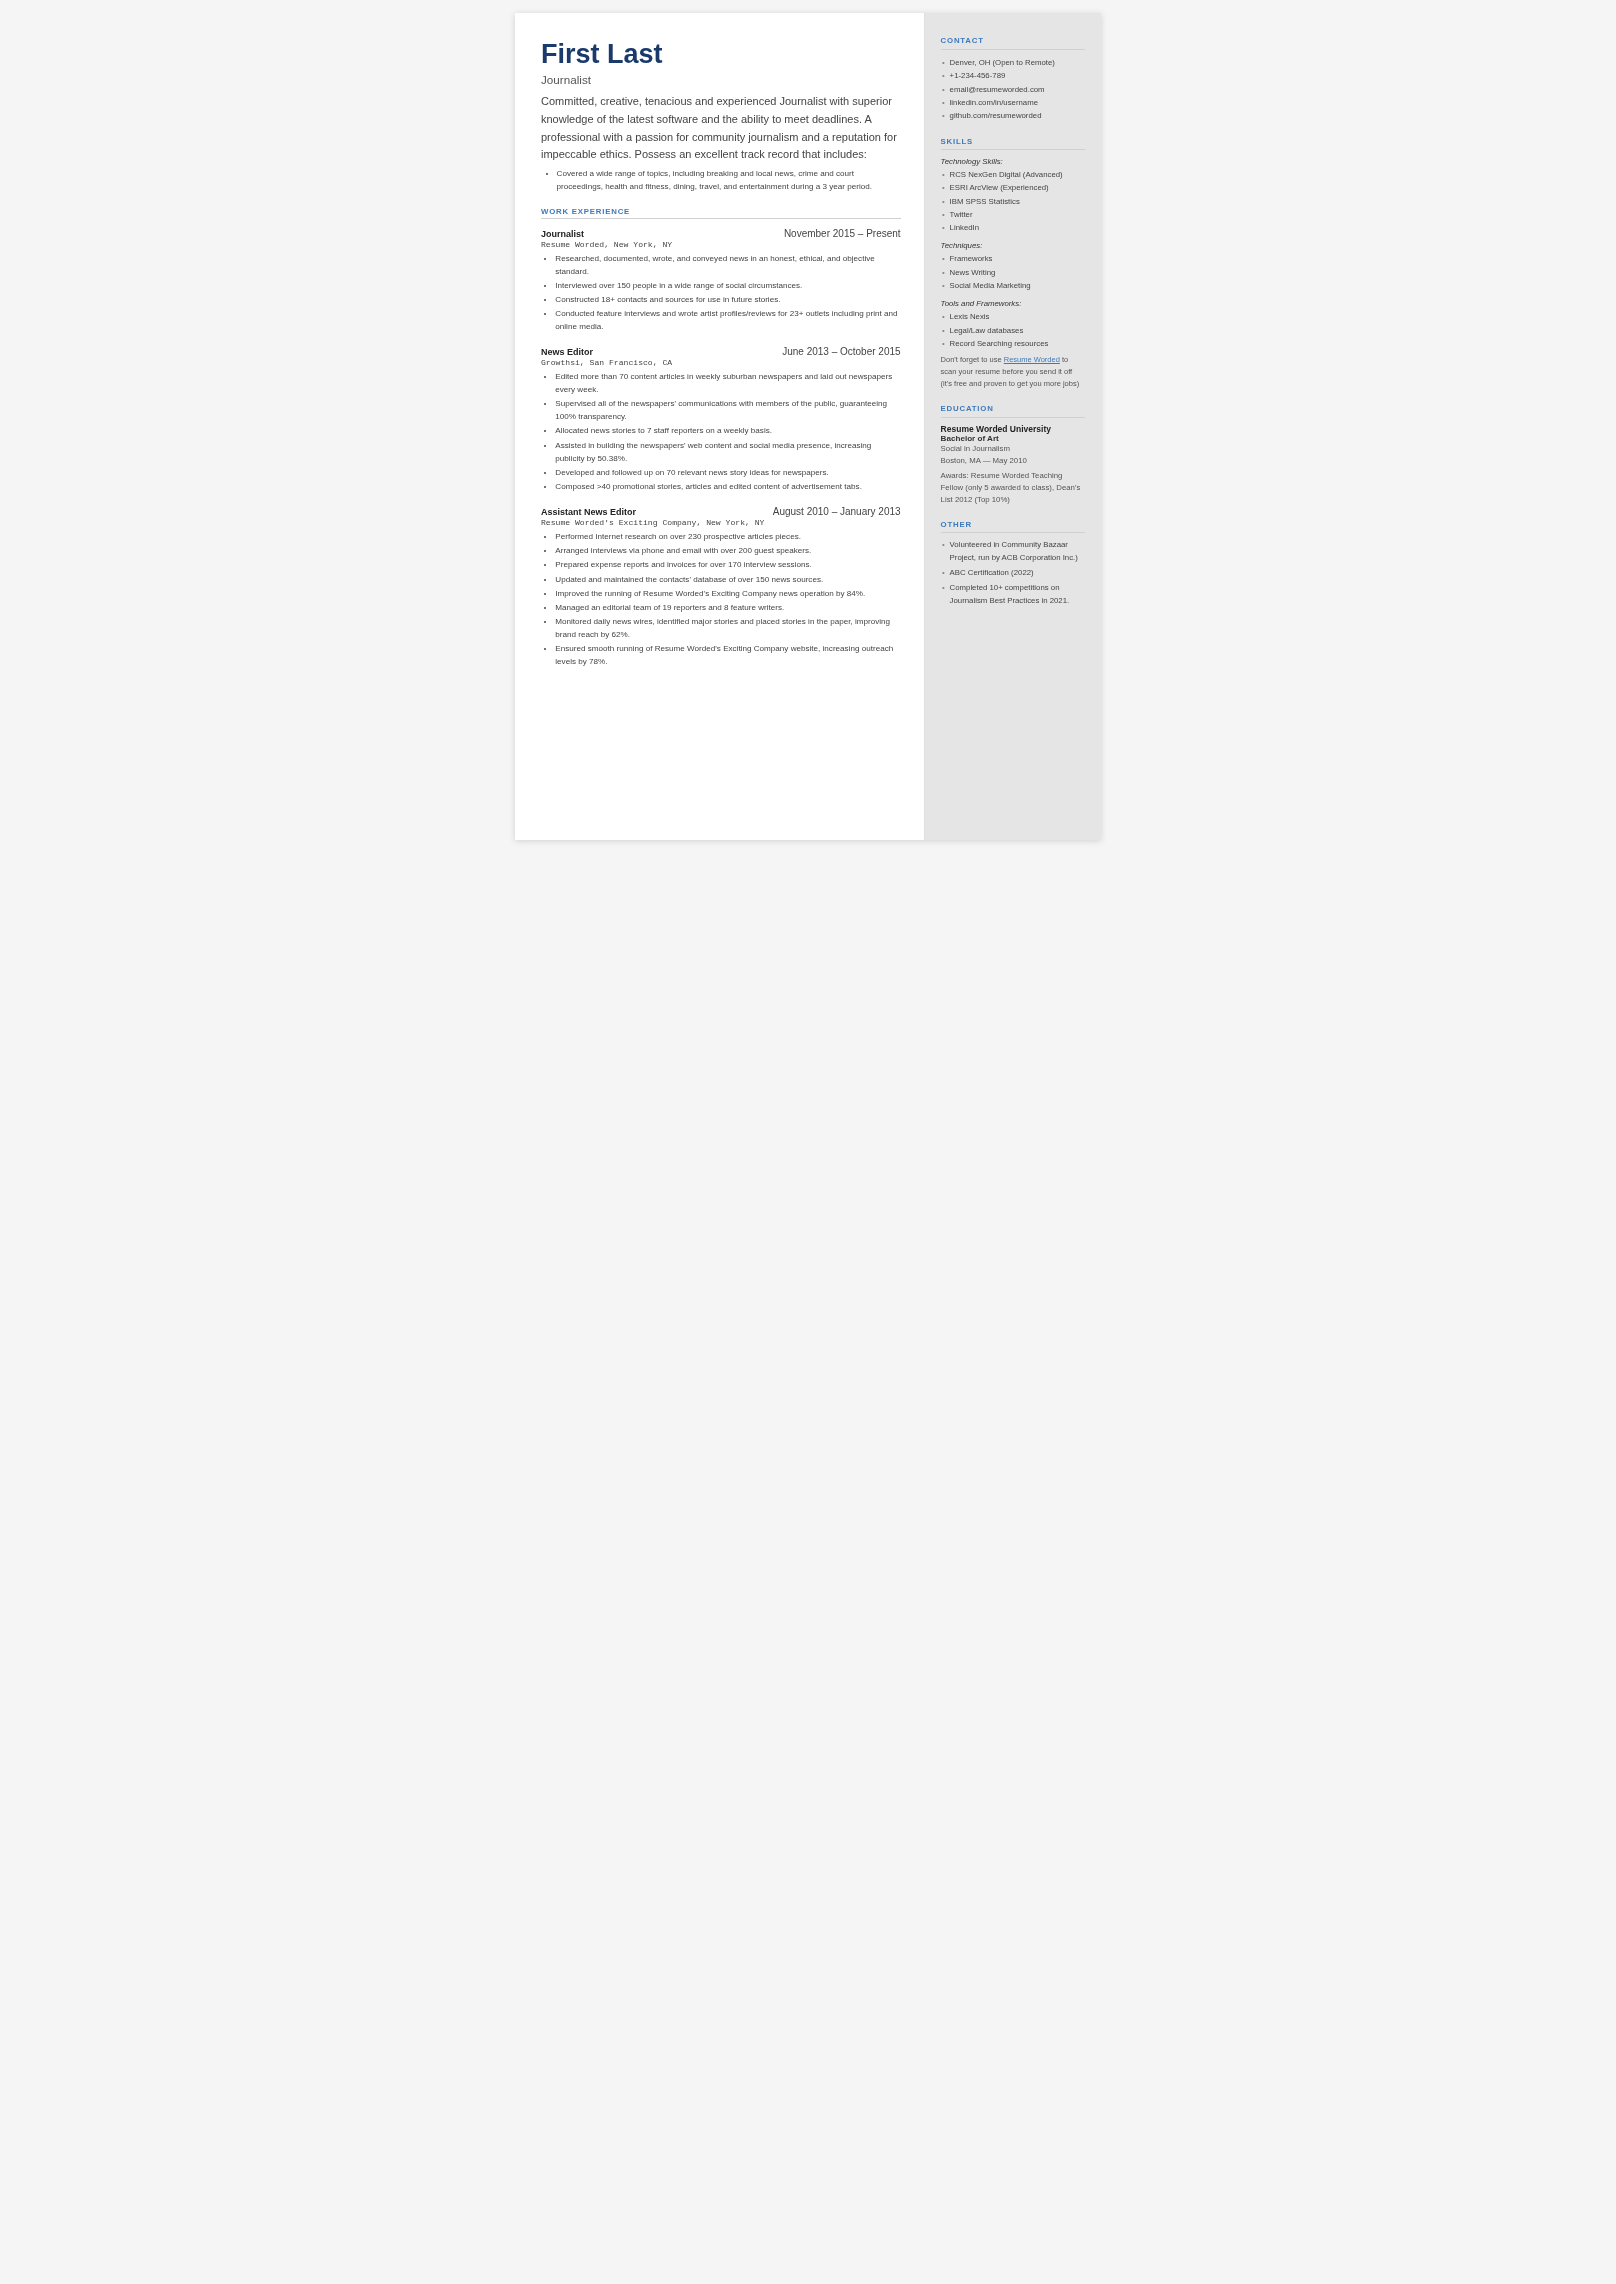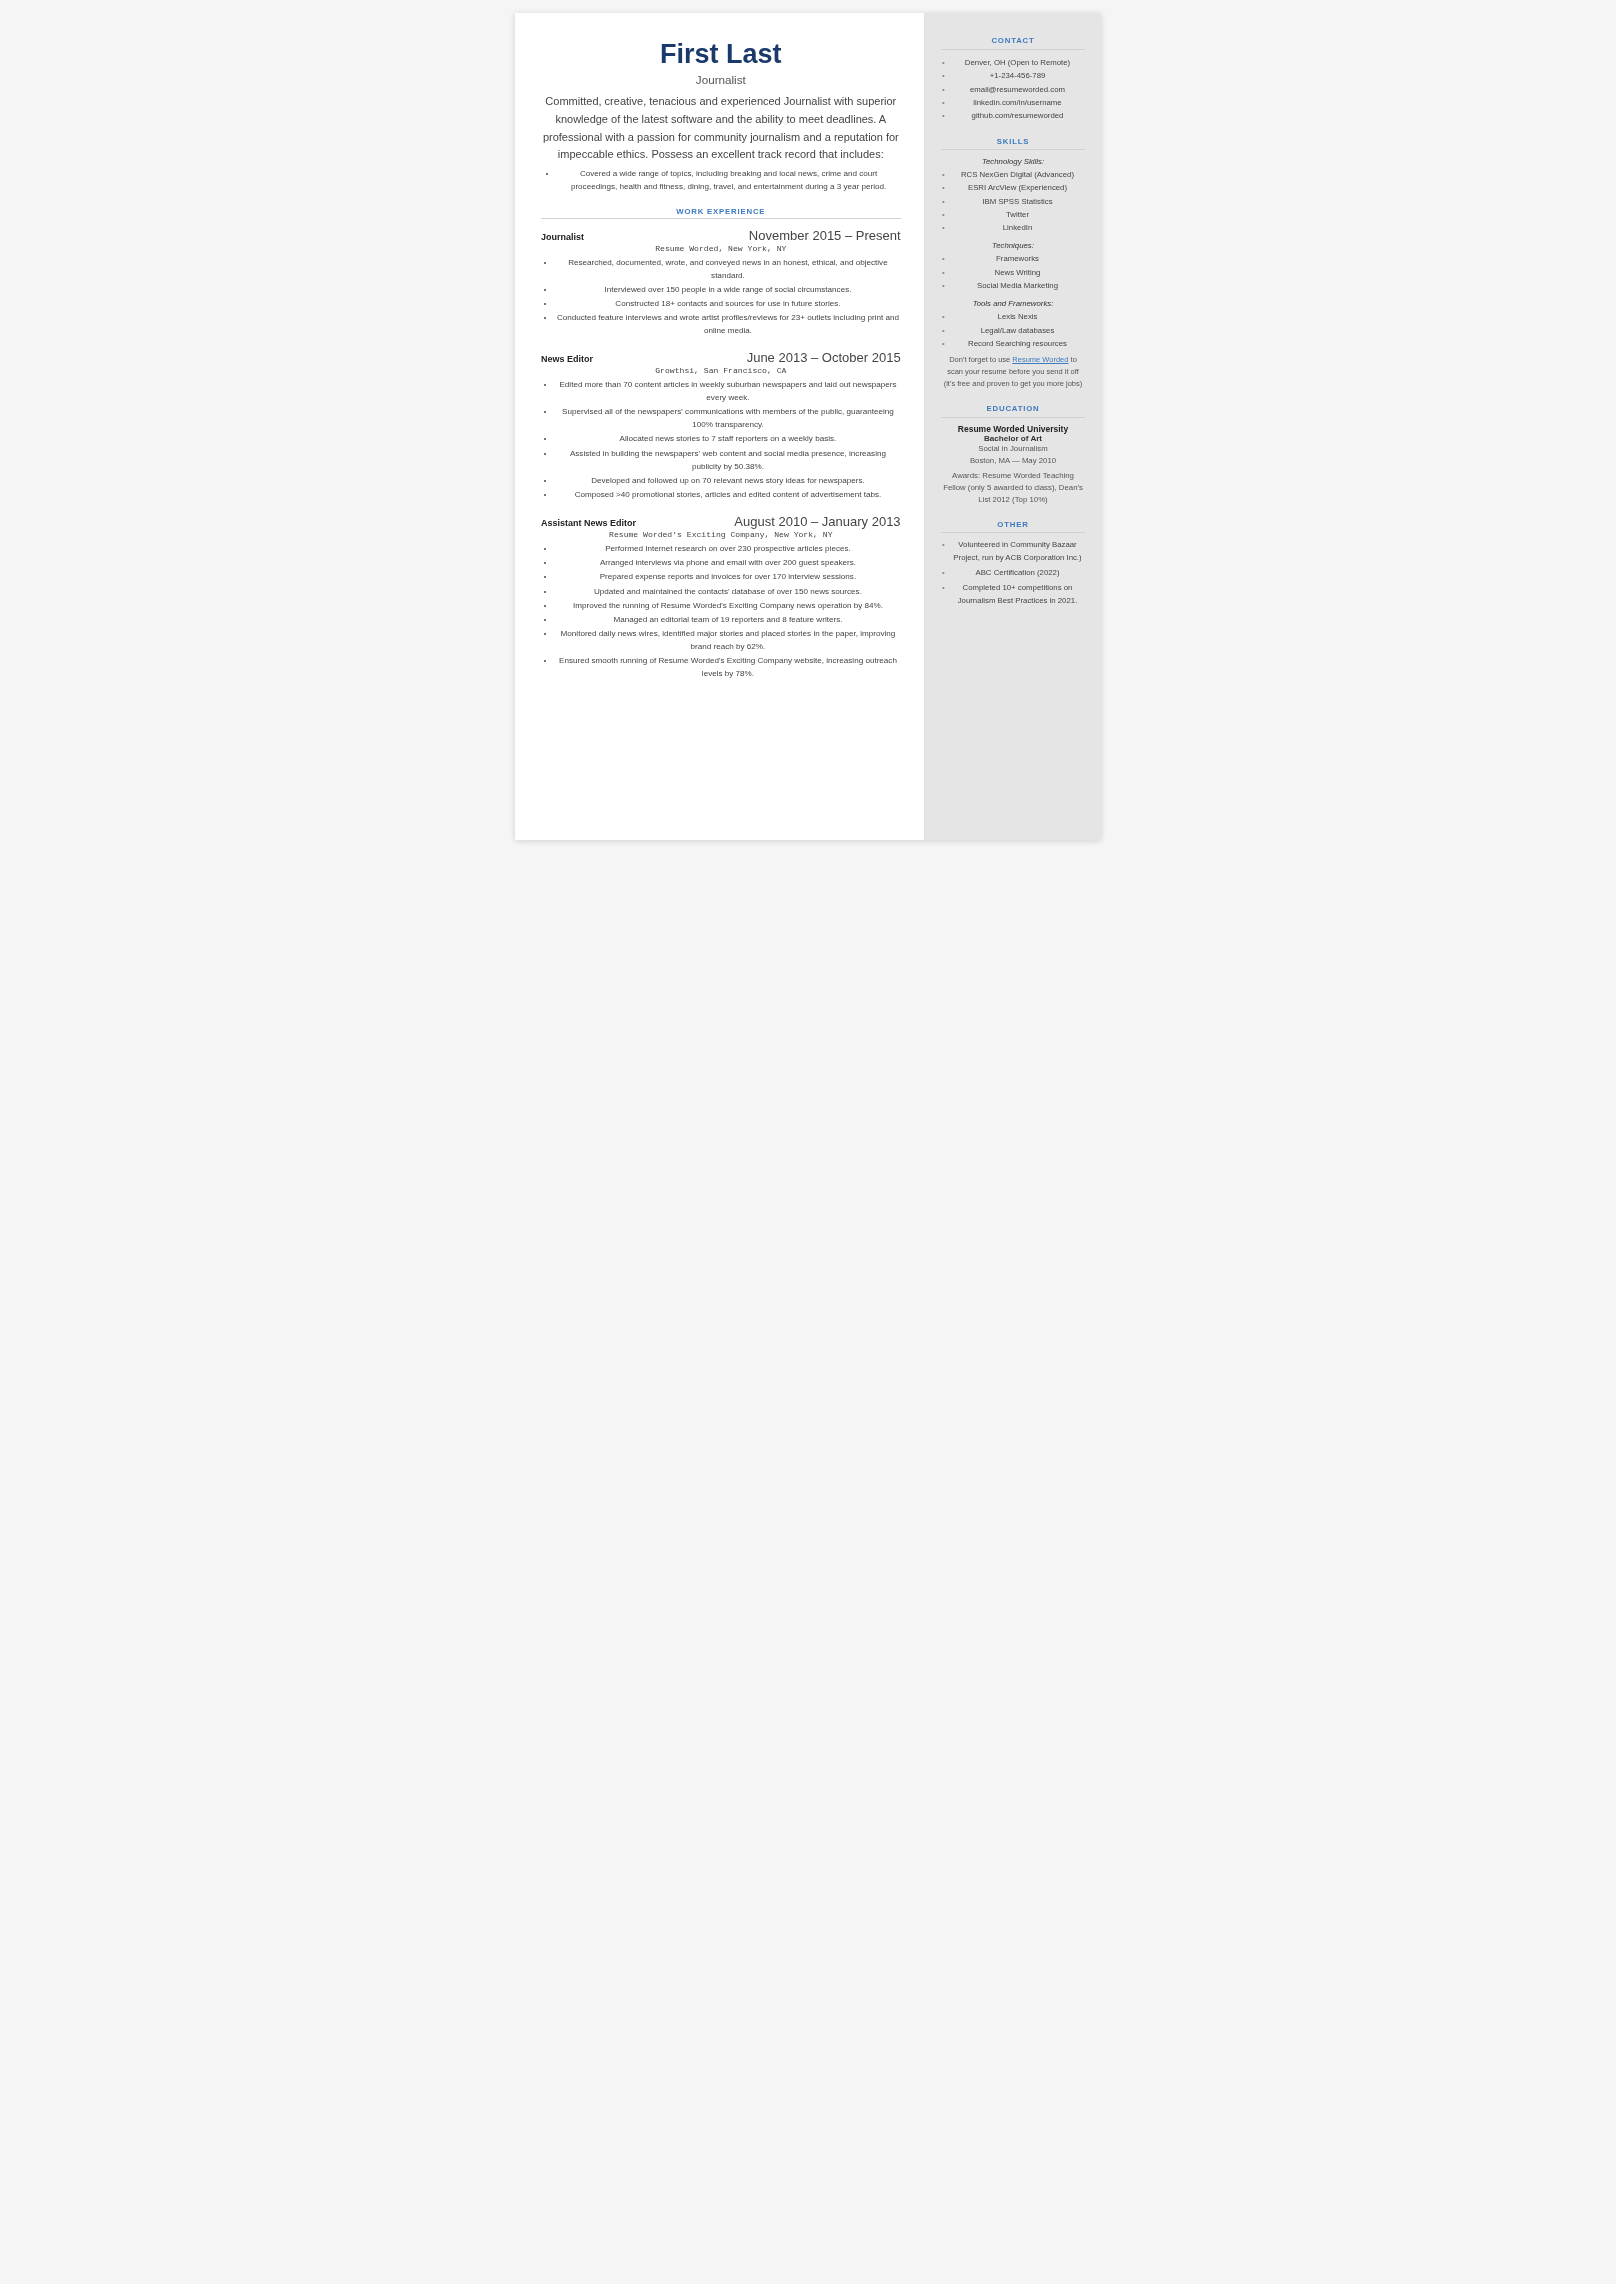--- a/index.html
+++ b/index.html
@@ -10,21 +10,20 @@
       justify-content: center;
       padding: 13px;
     }
     .resume-wrapper {
       background: #fff;
       width: 586px;
       min-height: 827px;
       display: flex;
       flex-direction: row;
       box-shadow: 0 1.3px 6.5px rgba(0,0,0,0.15);
-      text-align: center;
     }
     
     .main-col {
       flex: 1;
       padding: 26px 23.4px 26px 26px;
       border-right: 0.7px solid #e0e0e0;
     }
     .name {
       font-size: 27px;
       font-weight: bold;
@@ -77,21 +76,21 @@
       align-items: baseline;
       margin-bottom: 1.3px;
     }
     .job-title {
       font-size: 9px;
       font-weight: bold;
       color: #222;
       font-family: Arial, Helvetica, sans-serif;
     }
     .job-dates {
-      font-size: 13px;
+      font-size: 10px;
       color: #444;
       font-family: Arial, Helvetica, sans-serif;
     }
     .job-company {
       font-size: 8.1px;
       color: #444;
       font-family: Liberation Mono, monospace;
       margin-bottom: 3.9px;
     }
     .job-bullets {

